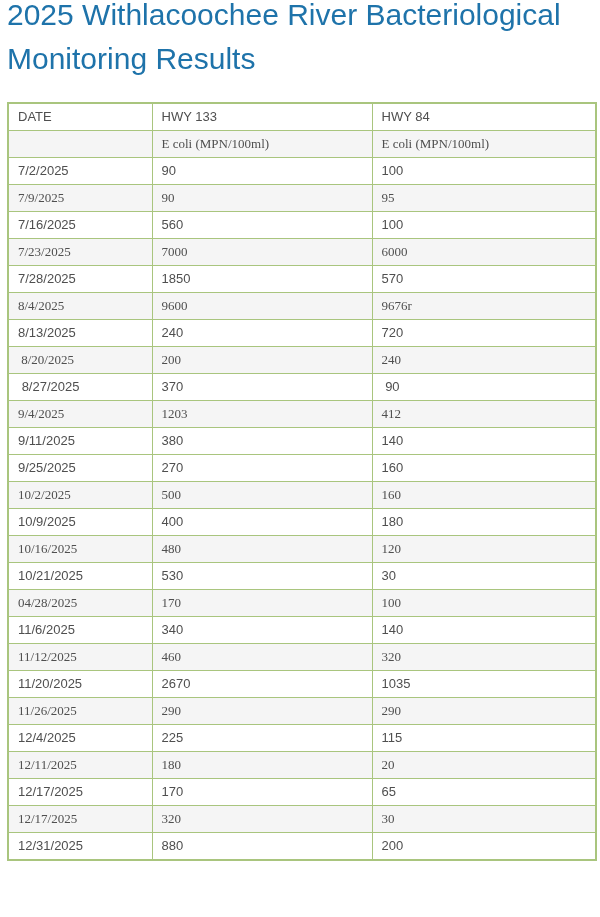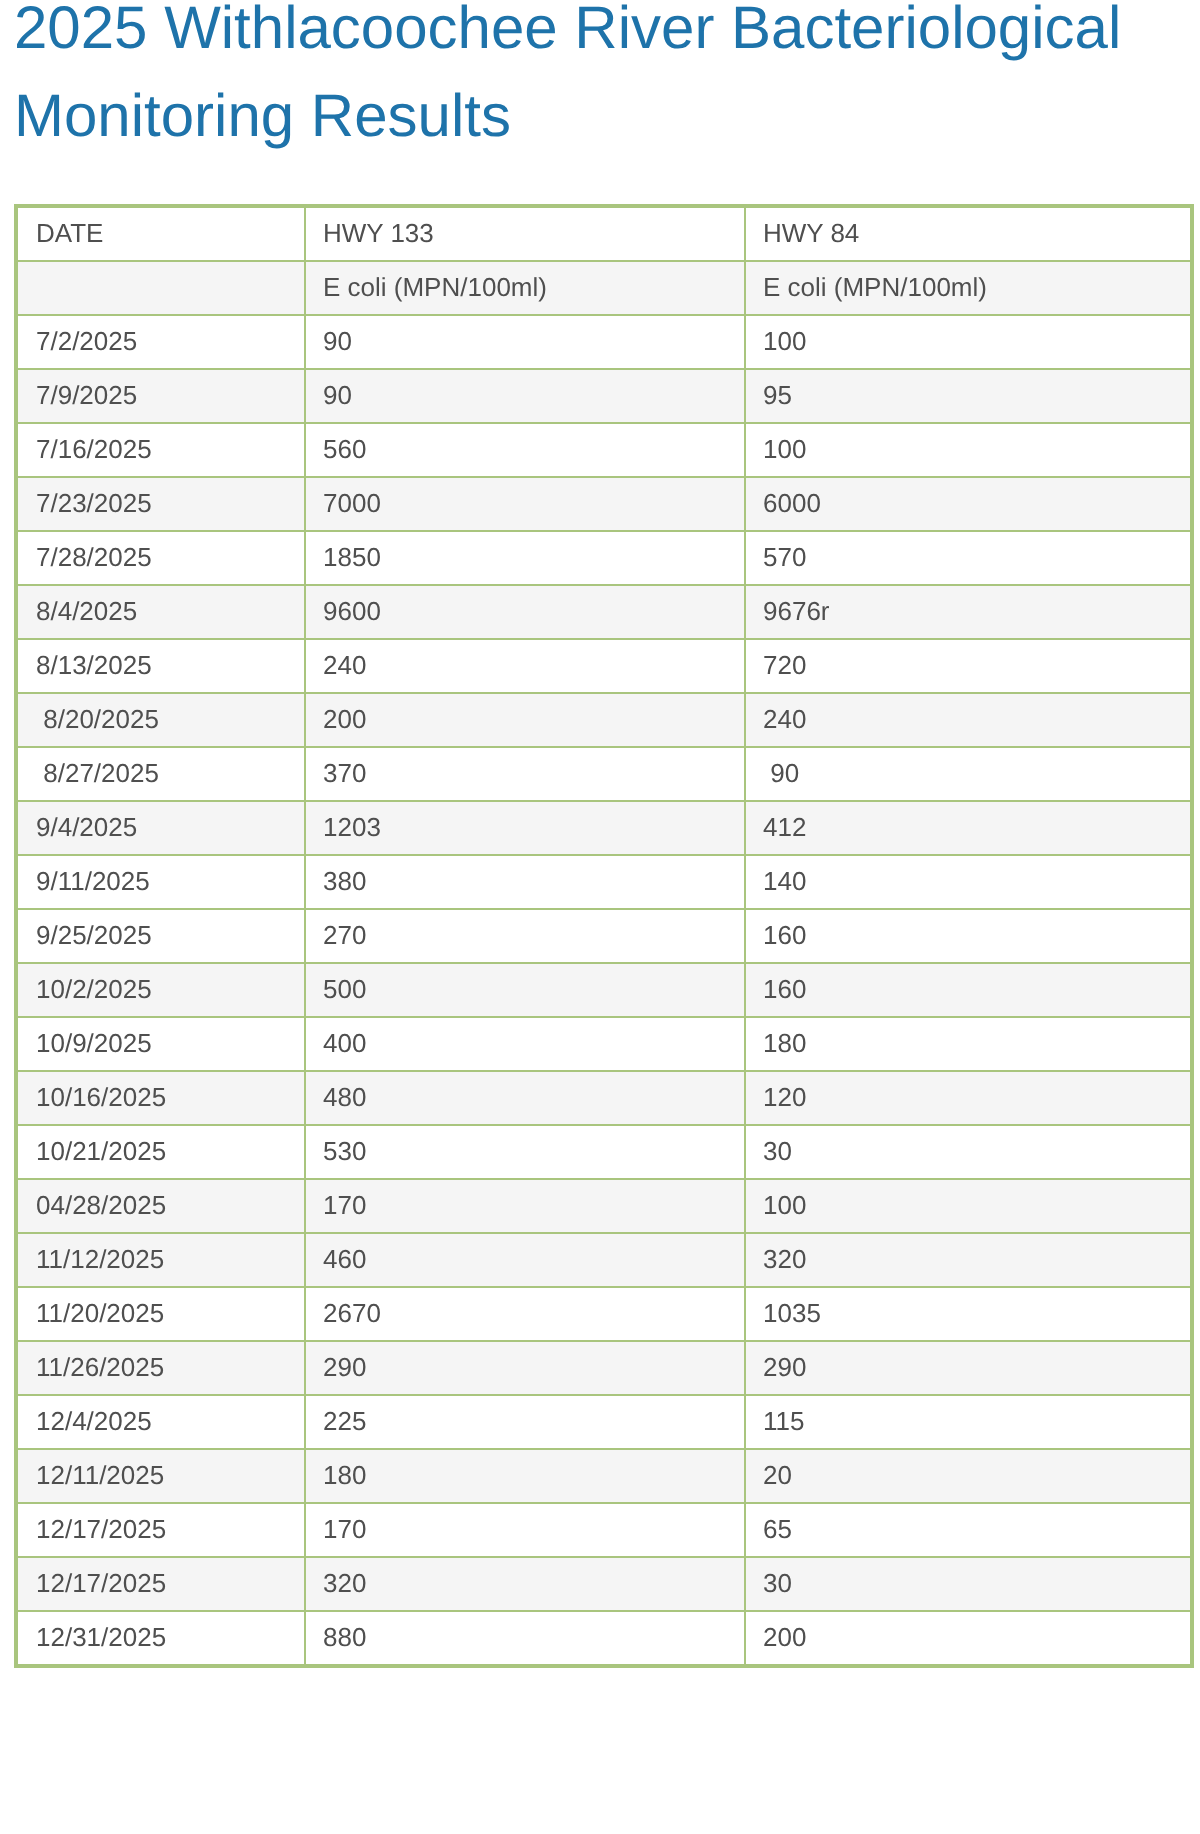--- a/index.html
+++ b/index.html
@@ -52,20 +52,21 @@
     line-height: 16px;
     font-weight: normal;
     text-align: left;
     vertical-align: middle;
     color: var(--text-gray);
     white-space: pre-wrap; 
     overflow: hidden;
   }
   tr.stripe th, tr.stripe td {
     background: var(--stripe-gray);
+    font-family: Liberation Serif, serif;
   }
 </style>
 </head>
 <body>
 
 <div class="page">
 
   <h1 class="title"><span>2025 Withlacoochee River Bacteriological</span><br><span>Monitoring Results</span></h1>
 
   <table class="results">
@@ -183,20 +184,25 @@
     <td>530</td>
     <td>30</td>
   </tr>
 
   <tr class="stripe">
     <td>04/28/2025</td>
     <td>170</td>
     <td>100</td>
   </tr>
 
+  <tr>
+    <td>11/6/2025</td>
+    <td>340</td>
+    <td>140</td>
+  </tr>
 
   <tr class="stripe">
     <td>11/12/2025</td>
     <td>460</td>
     <td>320</td>
   </tr>
 
   <tr>
     <td>11/20/2025</td>
     <td>2670</td>

